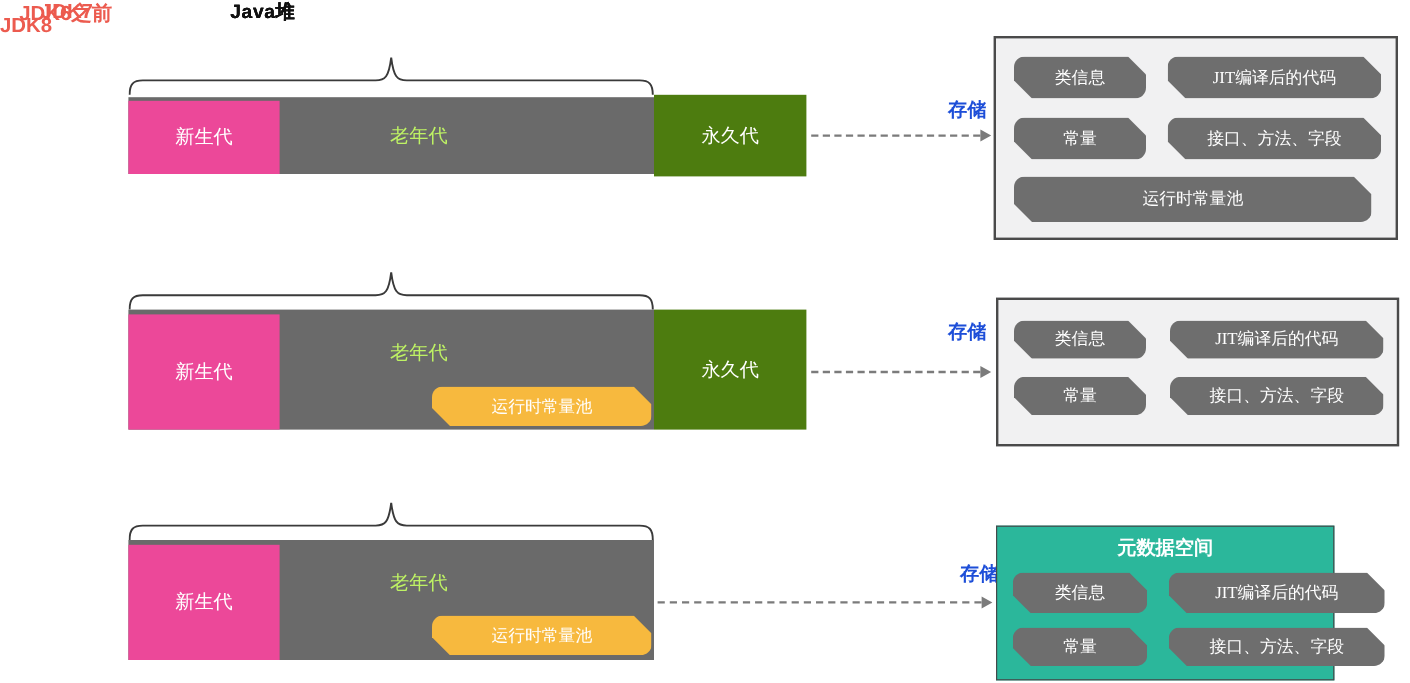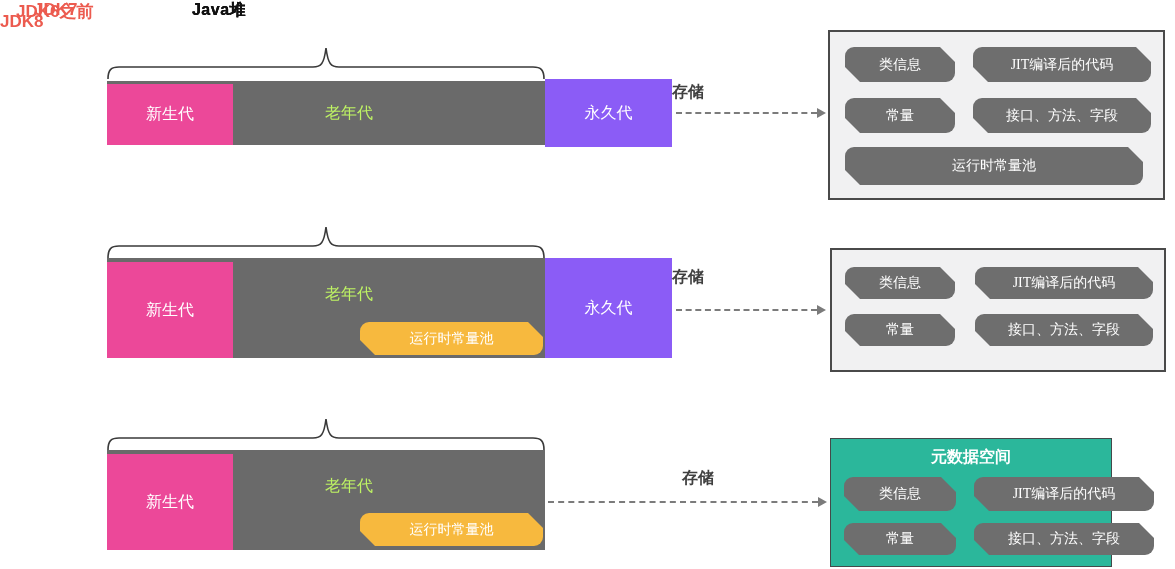--- a/index.html
+++ b/index.html
@@ -5,30 +5,30 @@
   html,body{margin:0;padding:0;background:#ffffff;}
   .canvas{position:relative;width:1175px;height:569px;background:#ffffff;overflow:hidden;
           font-family:"Liberation Sans","DejaVu Sans",sans-serif;}
   .abs{position:absolute;box-sizing:border-box;}
   .jdk-label{color:#EC5B4F;font-weight:bold;font-size:17px;text-align:right;}
   .heap-title{font-size:16px;font-weight:600;color:#111;text-align:center;letter-spacing:0.5px;}
   .brace path{stroke:#3a3a3a;fill:none;stroke-width:1.6;stroke-linecap:round;}
   .seg{display:flex;align-items:center;justify-content:center;color:#fff;font-size:16px;}
   .seg-old{background:#6A6A6A;}
   .seg-young{background:#ec4899;}
-  .seg-perm{background:#8b5cf6;}
+  .seg-perm{background:#4d7c0f;}
   .old-label{display:flex;align-items:center;justify-content:center;color:#bef264;font-size:16px;padding-right:80px;}
   .chip{background:#6E6E6E;color:#fff;font-size:14px;display:flex;align-items:center;justify-content:center;
         border-radius:9px;
         clip-path:polygon(0 0, calc(100% - 15px) 0, 100% 15px, 100% 100%, 15px 100%, 0 calc(100% - 15px));font-family:Liberation Serif, serif;}
   .chip-orange{background:#F7B93E;}
   .panel{background:#F1F1F2;border:2px solid #4A4A4A;}
   .panel-meta{background:#2BB79B;border:1px solid #44494a;}
   .meta-title{color:#fff;font-size:16px;font-weight:600;text-align:center;}
-  .store-label{font-size:16px;font-weight:bold;color:#404040;text-align:left;}
+  .store-label{font-size:16px;font-weight:bold;color:#1d4ed8;text-align:right;}
   .dash{border-top:2px dashed #7B7B7B;height:0;}
   .arrow-head{width:0;height:0;border-top:5px solid transparent;border-bottom:5px solid transparent;border-left:9px solid #7B7B7B;}
 </style>
 </head>
 <body>
 
 <div class="canvas">
 
   <div class="abs jdk-label" style="left:16px;top:98;width:95;">JDK6之前</div>
   <div class="abs heap-title" style="left:107;top:4;width:438px;">Java堆</div>

